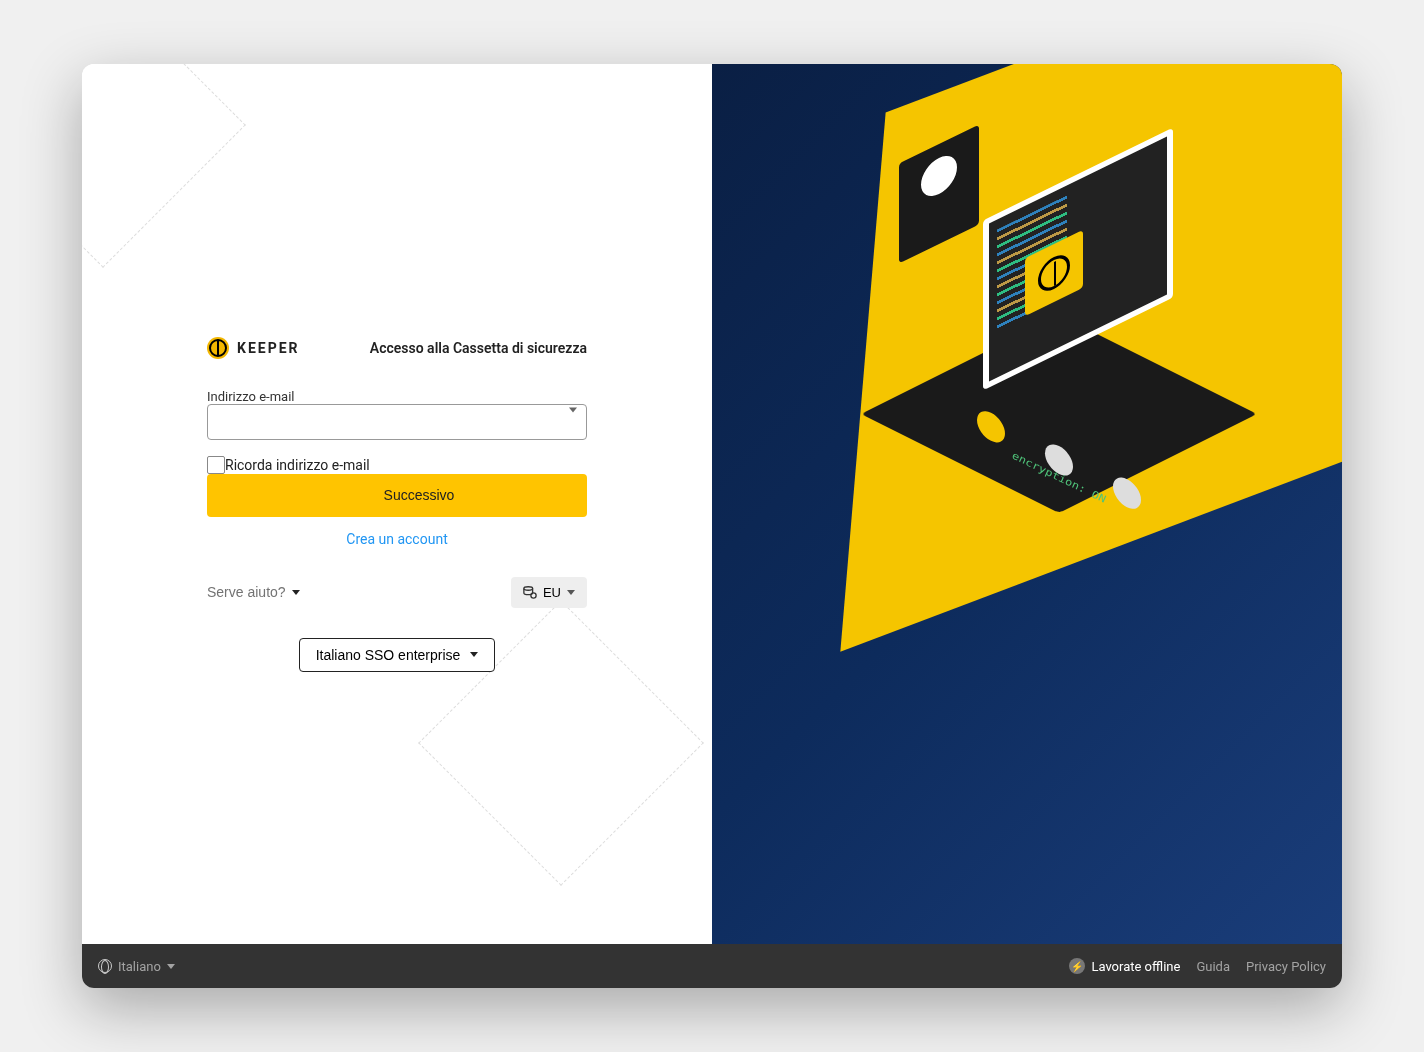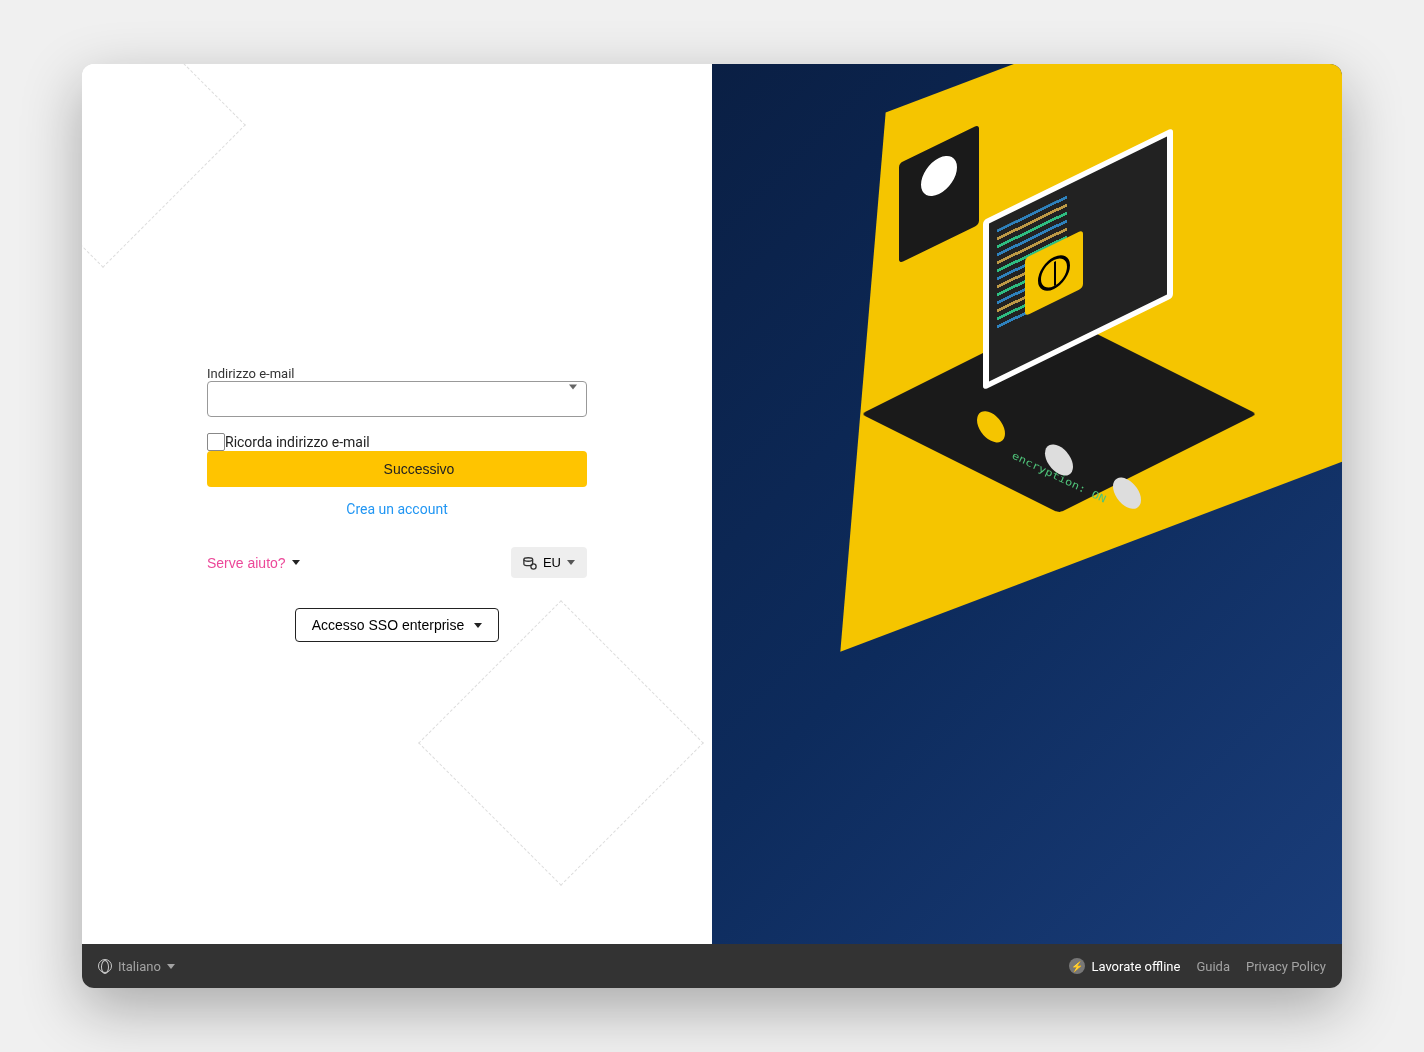--- a/index.html
+++ b/index.html
@@ -137,21 +137,21 @@
   border-radius: 2px;
   background: #fff;
   cursor: pointer;
 }
 .chk-label {
   font-size: 14px;
   color: #222;
 }
 .btn-primary {
   width: 100%;
-  height: 36px;
+  height: 43px;
   background: #ffc400;
   border: none;
   border-radius: 4px;
   font-size: 14px;
   font-weight: 500;
   color: #222;
   cursor: pointer;
   margin-bottom: 14px;
   padding-left: 44px;
 }
@@ -170,21 +170,21 @@
   justify-content: space-between;
   margin-bottom: 30px;
 }
 .help-btn {
   display: flex;
   align-items: center;
   gap: 6px;
   background: none;
   border: none;
   font-size: 14px;
-  color: #ec4899;
+  color: #737373;
   cursor: pointer;
 }
 .region-btn {
   display: flex;
   align-items: center;
   gap: 6px;
   background: #eee;
   border: none;
   border-radius: 4px;
   padding: 8px 12px;
@@ -383,20 +383,27 @@
 </style>
 </head>
 <body>
 
 <div class="window">
   <div class="main">
 
     <div class="left">
       <div class="form-area">
 
+        <div class="header-row">
+          <div class="logo">
+            <span class="logo-mark"></span>
+            <span class="logo-text">KEEPER</span>
+          </div>
+          <div class="title">Accesso alla Cassetta di sicurezza</div>
+        </div>
 
         <label class="label">Indirizzo e-mail</label>
         <div class="input-wrap">
           <input class="input-field" type="text" value="" style="">
           <span class="input-caret"><span class="caret-down" style="border-top-color:#666"></span></span>
         </div>
 
         <div class="chk-row">
           <div class="chk"></div>
           <span class="chk-label">Ricorda indirizzo e-mail</span>
@@ -419,21 +426,21 @@
                 <circle cx="12" cy="12" r="3"></circle>
               </svg>
             </span>
             <span>EU</span>
             <span class="caret-down" style="border-top-color:#555"></span>
           </button>
         </div>
 
         <div class="sso-row">
           <button class="sso-btn">
-            <span>Accesso SSO enterprise</span>
+            <span>Italiano SSO enterprise</span>
             <span class="caret-down" style="border-top-color:#222"></span>
           </button>
         </div>
 
       </div>
     </div>
 
     <div class="right">
       <div class="yellow-shape"></div>
       <div class="iso-illustration">

